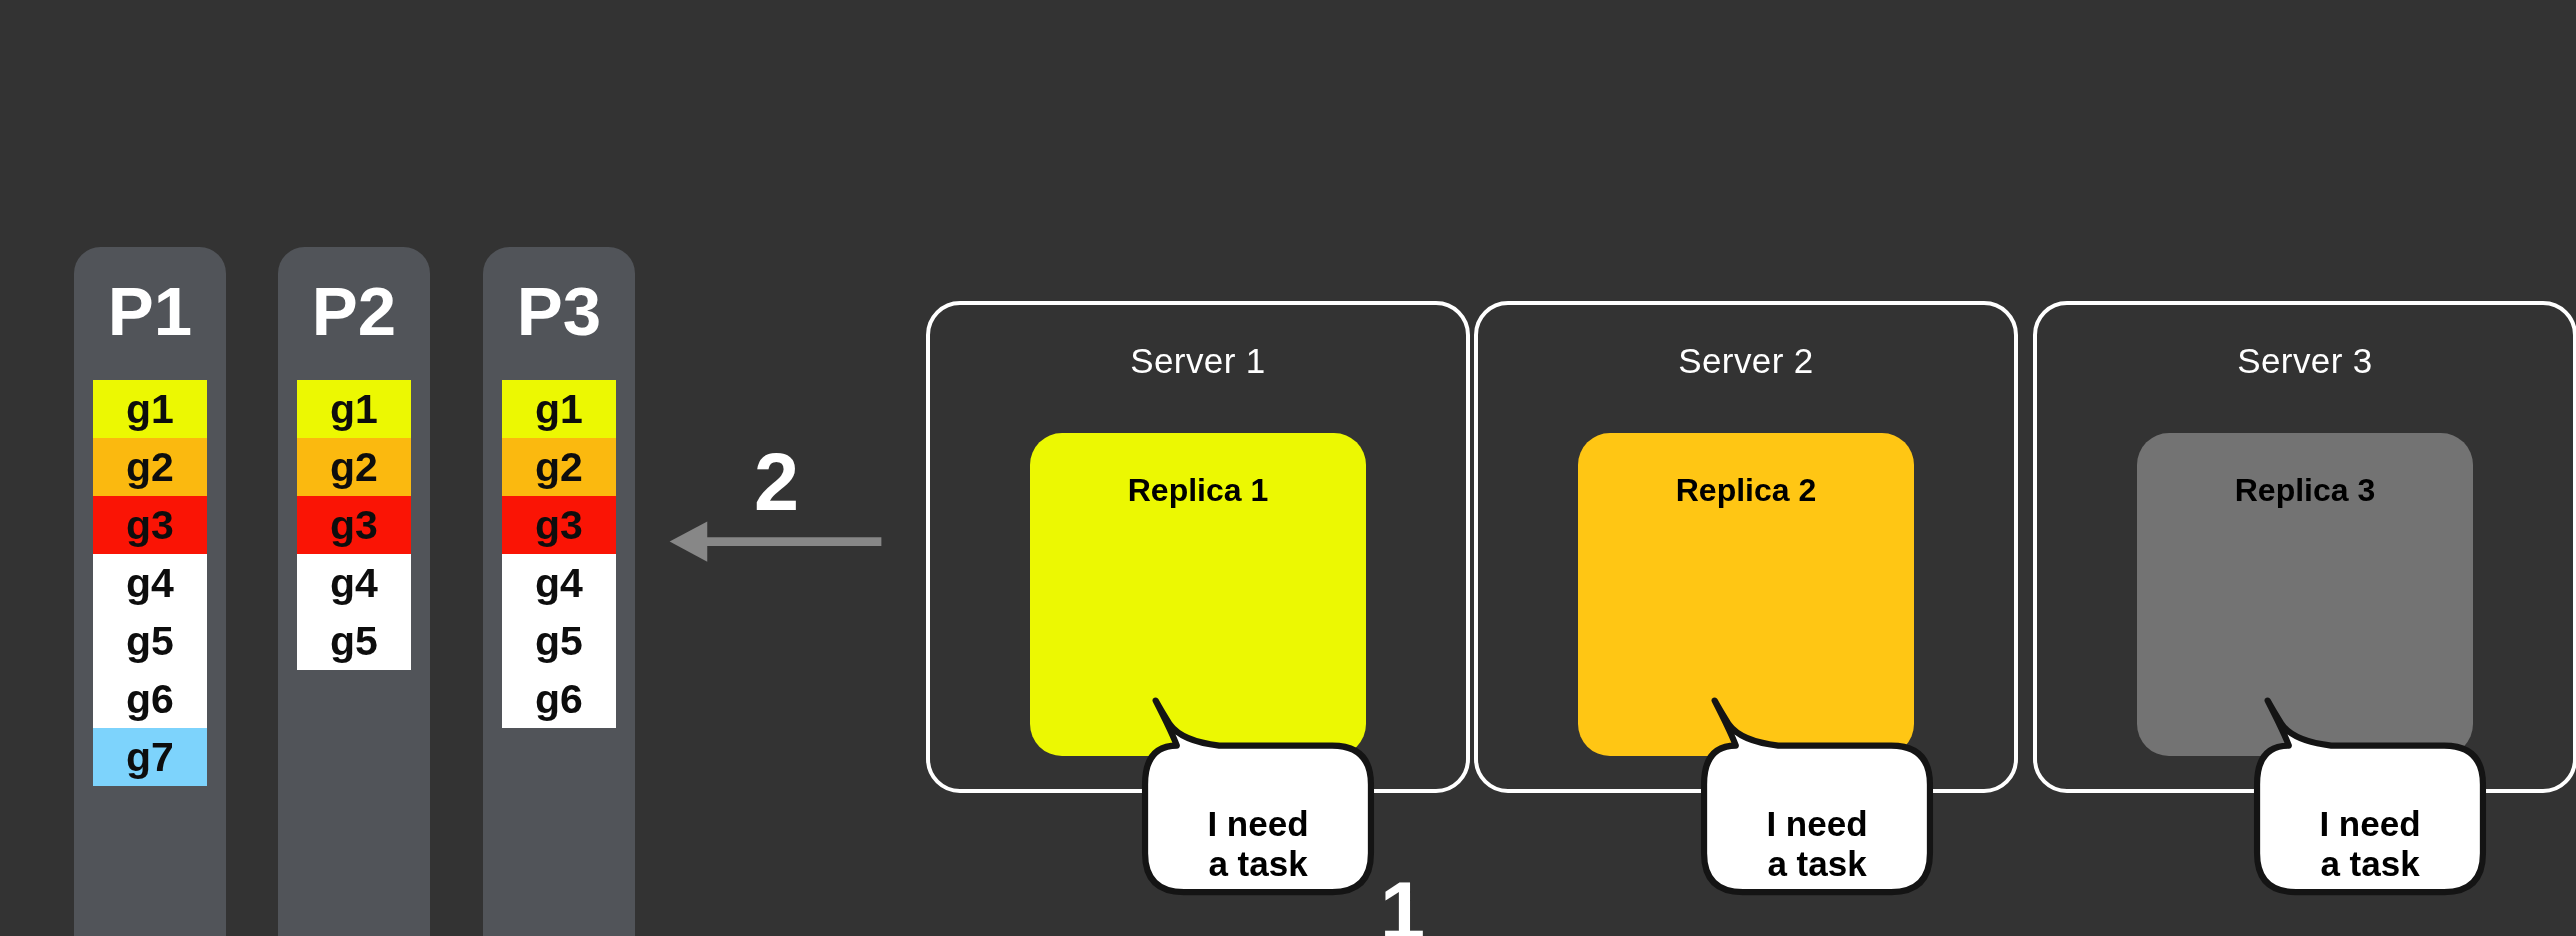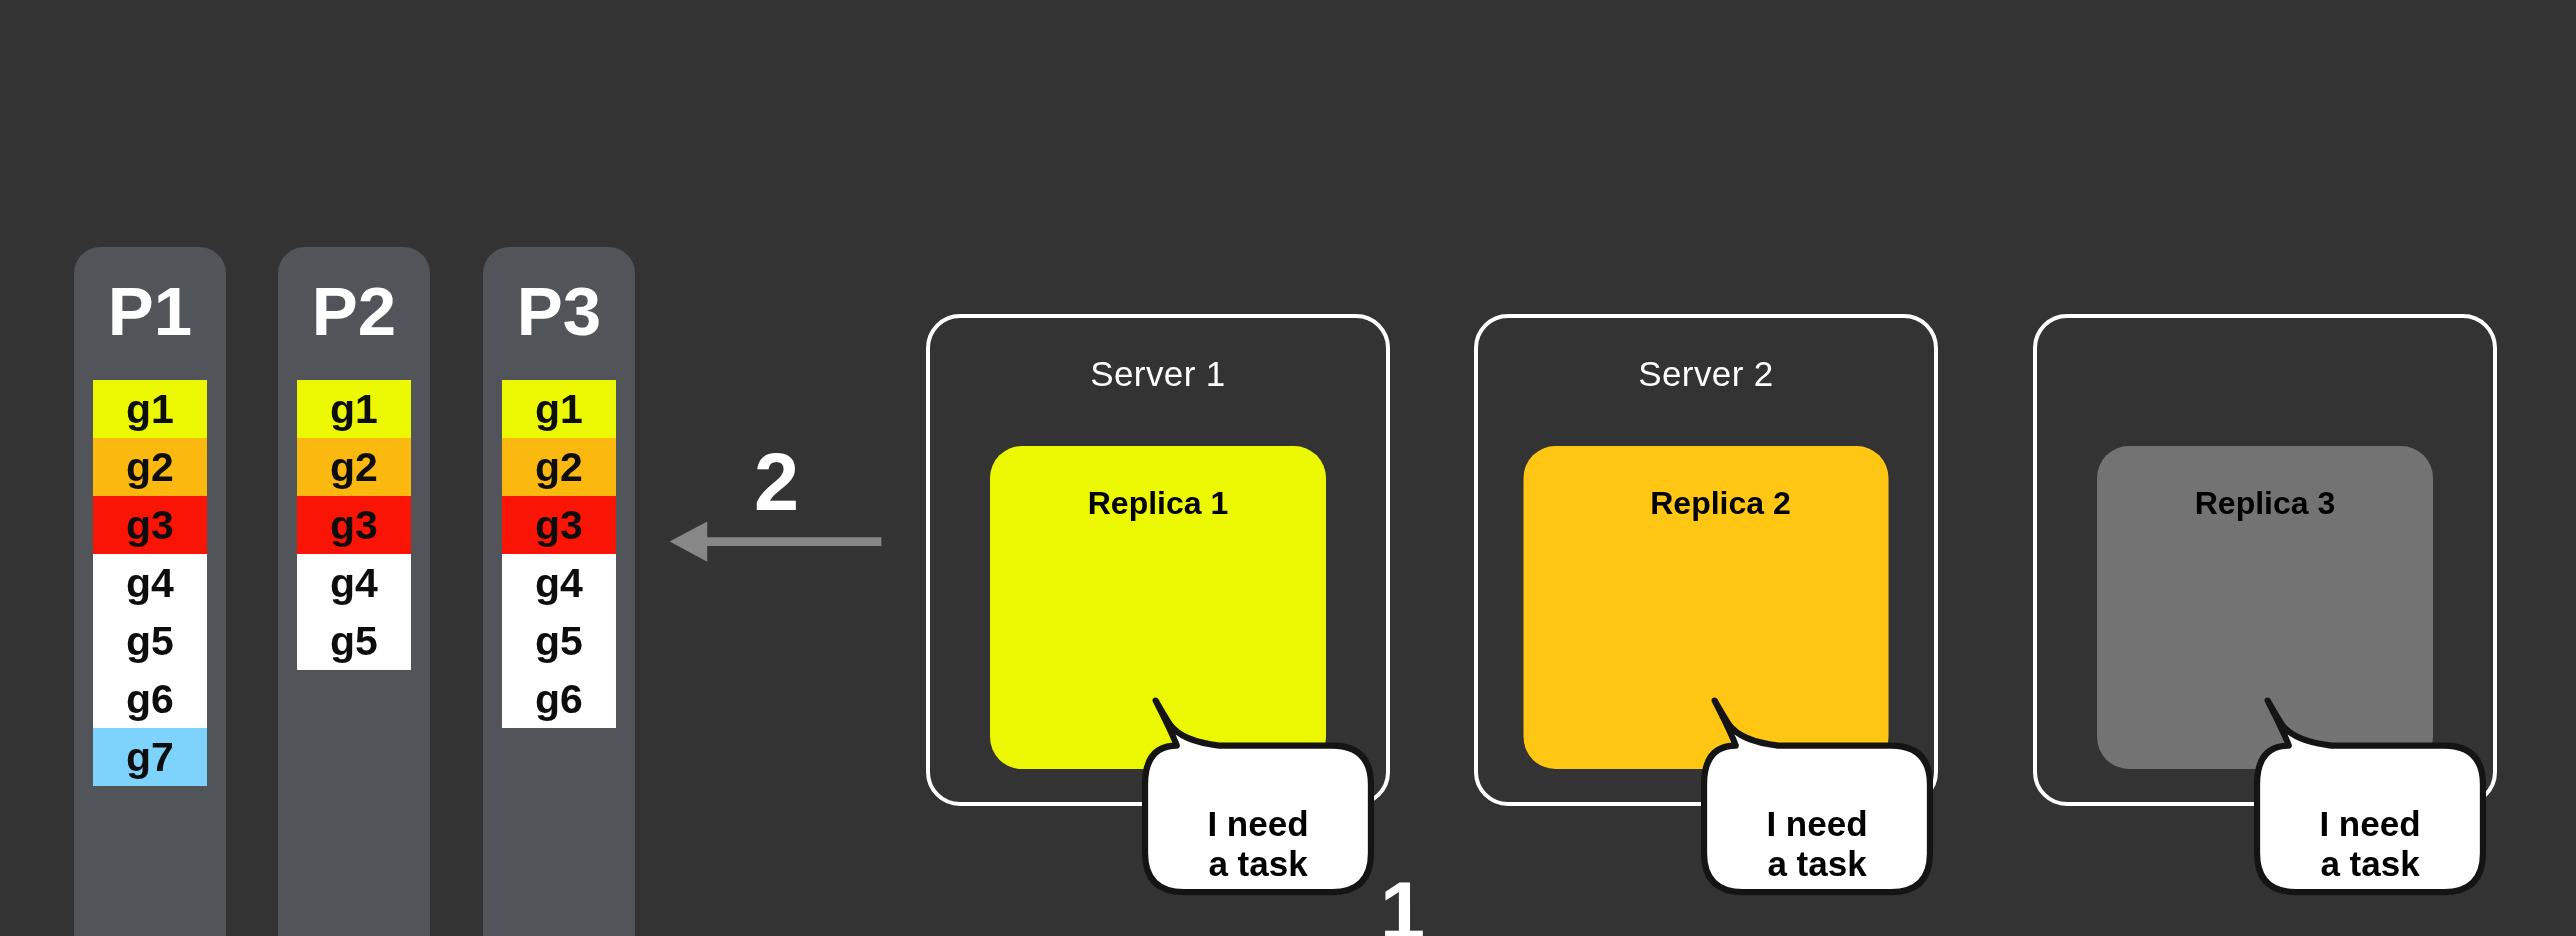--- a/index.html
+++ b/index.html
@@ -62,22 +62,22 @@
     position: absolute;
     left: 665px;
     top: 517px;
     width: 221px;
     height: 49px;
   }
 
   
   .server {
     position: absolute;
-    top: 314px;
-    width: 464px;
+    top: 301px;
+    width: 544px;
     height: 492px;
     box-sizing: border-box;
     border: 4.4px solid #ffffff;
     border-radius: 34px;
   }
   #server-1 { left: 926px; }
   #server-2 { left: 1474px; }
   #server-3 { left: 2033px; }
   .server-title {
     margin-top: 37px;
@@ -180,26 +180,27 @@
 
 <div id="server-1" class="server">
   <div class="server-title">Server 1</div>
   <div class="replica" style="background-color: rgb(236, 248, 2);">
     <div class="replica-label">Replica 1</div>
   </div>
 </div>
 
 <div id="server-2" class="server">
   <div class="server-title">Server 2</div>
-  <div class="replica" style="background-color: rgb(255, 198, 20); padding-left: 29px;">
+  <div class="replica" style="background-color: rgb(255, 198, 20);">
     <div class="replica-label">Replica 2</div>
   </div>
 </div>
 
 <div id="server-3" class="server">
+  <div class="server-title">Server 3</div>
   <div class="replica" style="background-color: #737373;">
     <div class="replica-label">Replica 3</div>
   </div>
 </div>
 
 <div id="bubble-1" class="bubble">
   <svg width="240" height="212" viewBox="0 0 272 240">
     <path d="M 92 64 H 220 Q 264 64 264 108 V 186 Q 264 230 220 230 H 52 Q 8 230 8 186 V 108 Q 8 64 44 64 C 38 48 27 27 20 13 C 26 24 31 32 36 40 C 46 54 66 61 92 64 Z" fill="#ffffff" stroke="#141414" stroke-width="7" stroke-linejoin="round"></path>
   </svg>
   <div class="bubble-text">

